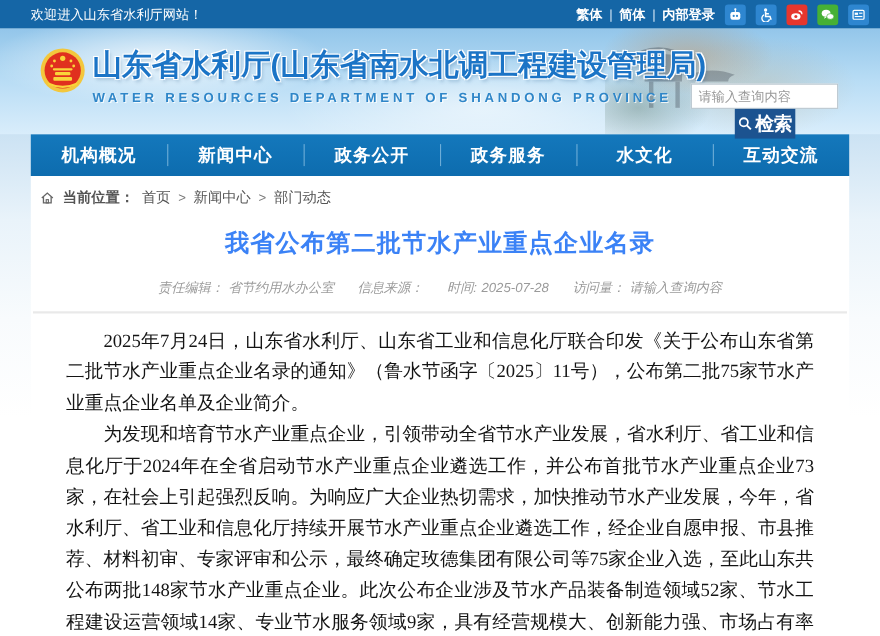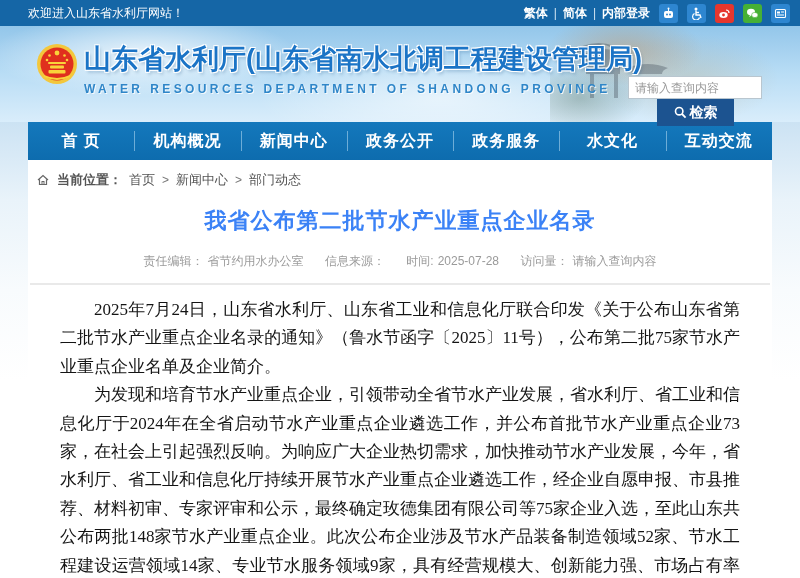--- a/index.html
+++ b/index.html
@@ -49,22 +49,22 @@
     margin-top:5px;font-size:12px;font-weight:bold;color:#2f86c8;letter-spacing:3.4px;white-space:nowrap;
     text-shadow:1px 1px 0 rgba(255,255,255,.8);
   }
   .search{position:absolute;right:38px;top:50px;display:flex;align-items:center;flex-direction:column;}
   .search input{
     width:134px;height:23px;border:1px solid #b9c6cf;background:#fff;font-size:12px;
     padding:0 6px;color:#333;outline:none;
   }
   .search input::placeholder{color:#999;}
   .search button{
-    width:77px;height:27px;margin-left:1px;border:none;background:#1c5390;color:#fff;
-    font-size:14px;font-weight:bold;display:flex;align-items:center;justify-content:center;
+    width:55px;height:27px;margin-left:1px;border:none;background:#1c5390;color:#fff;
+    font-size:17px;font-weight:bold;display:flex;align-items:center;justify-content:center;
     gap:3px;cursor:pointer;font-family:inherit;
   }
 
   
   .nav{
     margin:0 28px;height:38px;display:flex;
     background:linear-gradient(180deg,#1478bc,#0d6cae);
   }
   .nav-item{
     flex:1;display:flex;align-items:center;justify-content:center;color:#fff;
@@ -81,21 +81,21 @@
   }
   .breadcrumb .crumb{cursor:pointer;}
   .breadcrumb .bsep{color:#777;font-size:12px;}
   .article{padding:0 32px;}
   .article-title{
     text-align:center;font-size:22px;font-weight:bold;color:#3b82f6;margin-top:8px;letter-spacing:1px;
   }
   .meta{
     text-align:center;font-size:12px;color:#9a9a9a;margin-top:17px;
   }
-  .meta span{margin:0 9px;}
+  .meta span{margin:0 9px;font-style:italic;}
   .meta .mval{margin-left:-5px;}
   .divider{height:2px;background:#e9e9e9;margin:13px 2px 0 2px;}
   .body-text{
     margin-top:11px;
     font-family:"Liberation Serif","DejaVu Serif",serif;
     font-size:17px;line-height:28.4px;color:#141414;text-align:justify;
   }
   .body-text p{text-indent:2em;margin:0;}
 </style>
 </head>
@@ -187,21 +187,20 @@
       <svg width="13" height="13" viewBox="0 0 13 13">
           <circle cx="5.2" cy="5.2" r="3.7" fill="none" stroke="#fff" stroke-width="1.6"></circle>
           <line x1="8" y1="8" x2="11.6" y2="11.6" stroke="#fff" stroke-width="1.8"></line>
         </svg>
       <span>检索</span>
     </button>
   </div>
 </div>
 
 <div class="nav">
-  <div class="nav-item">首 页</div>
   <div class="nav-item">机构概况</div>
   <div class="nav-item">新闻中心</div>
   <div class="nav-item">政务公开</div>
   <div class="nav-item">政务服务</div>
   <div class="nav-item">水文化</div>
   <div class="nav-item">互动交流</div>
 </div>
 
 <div class="page">
 

